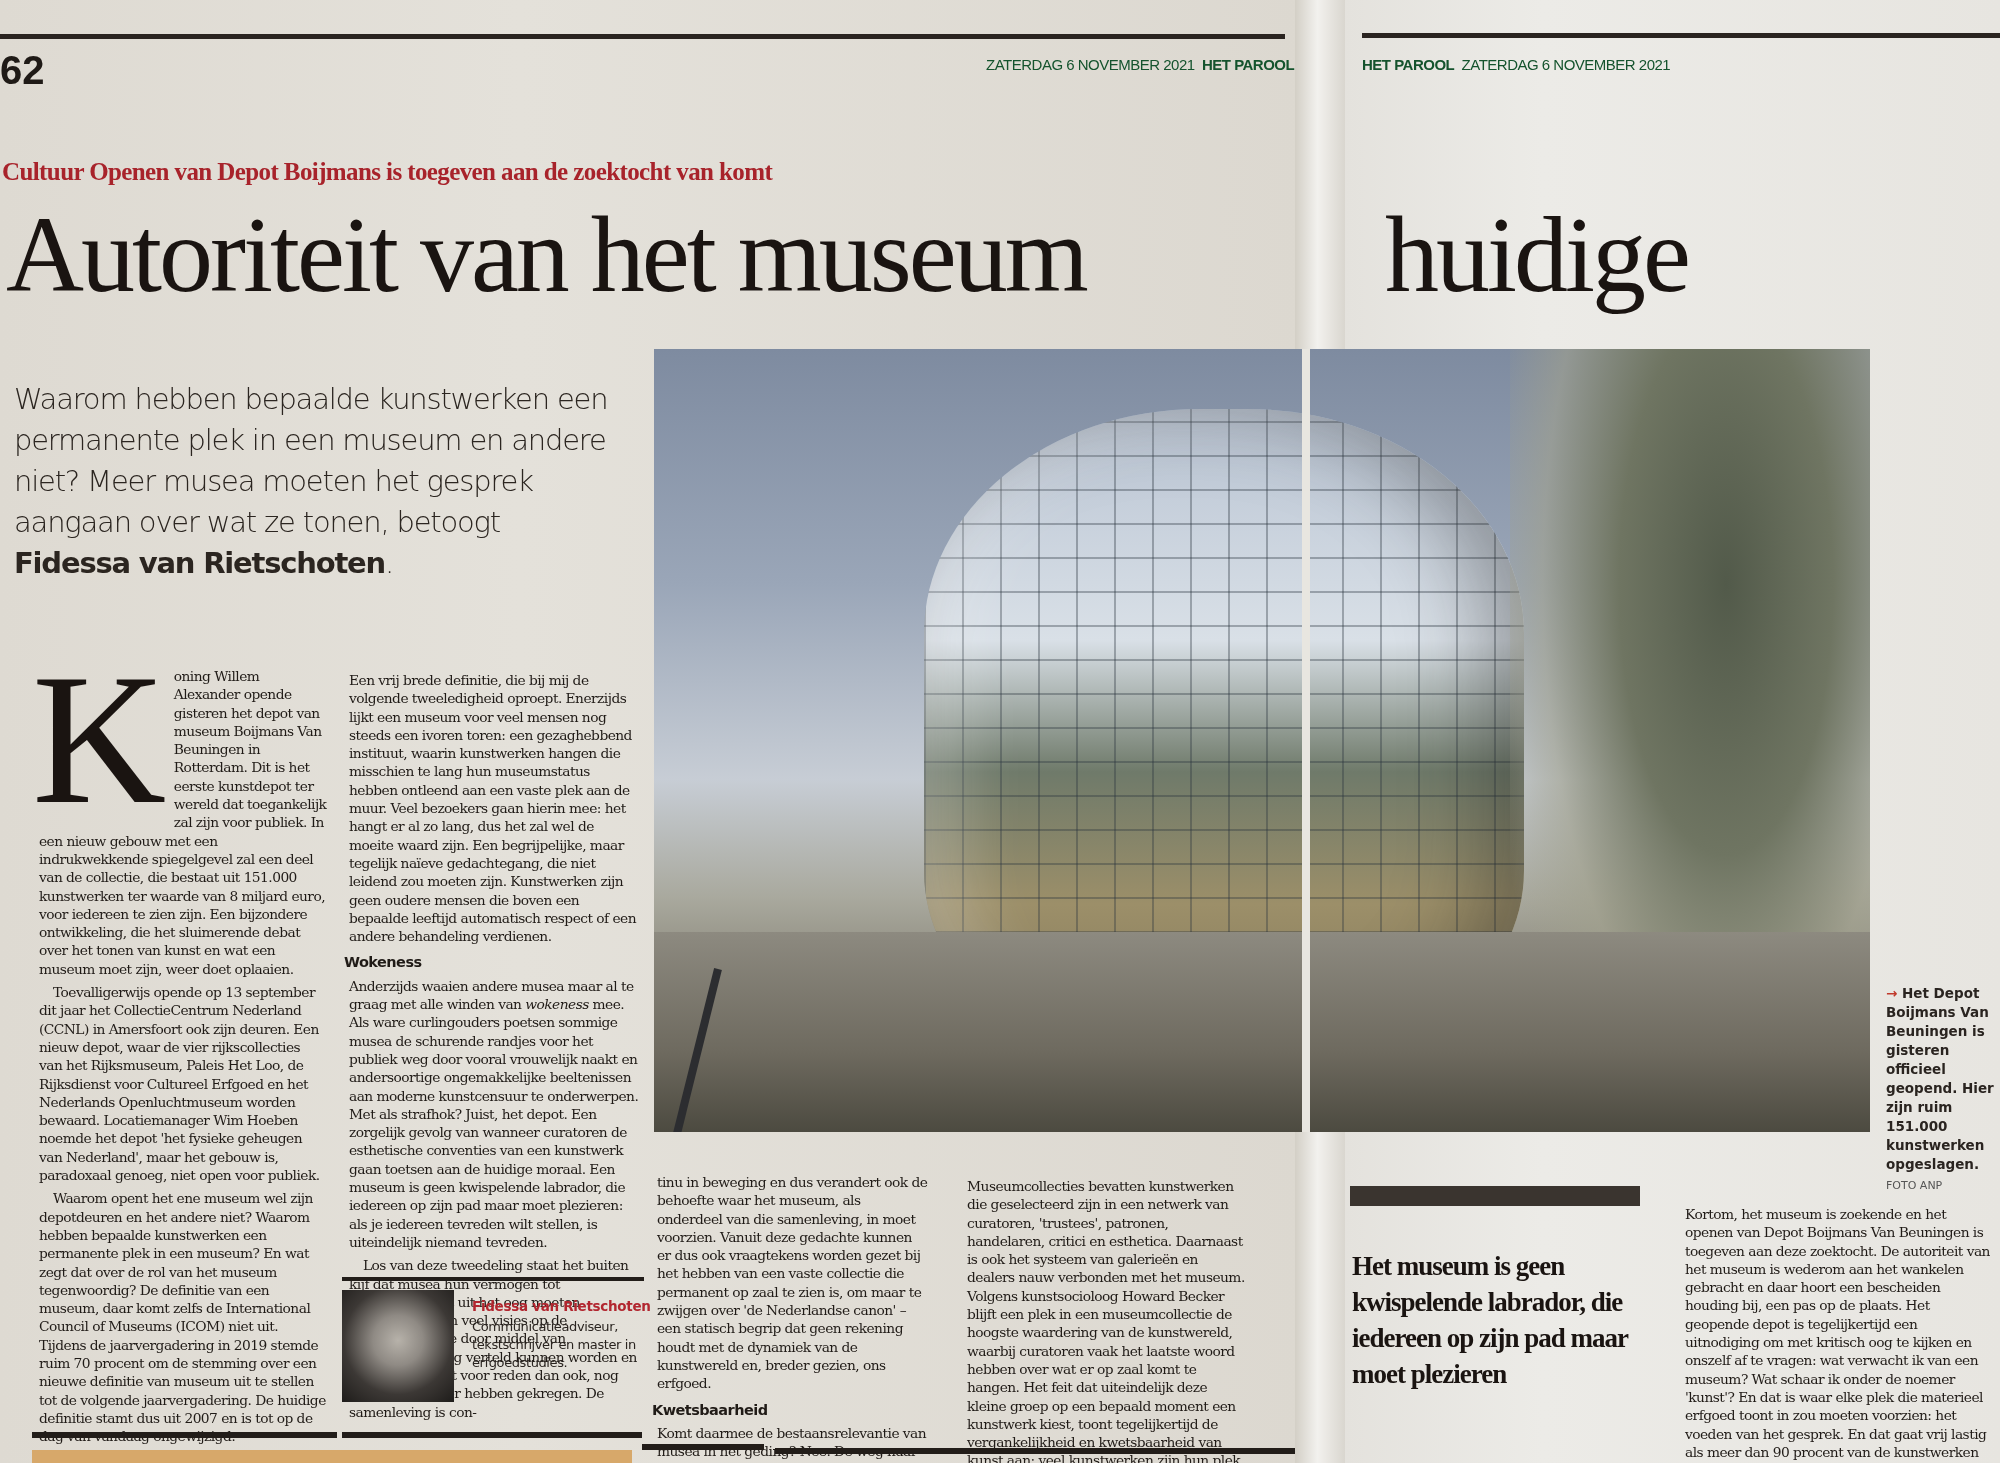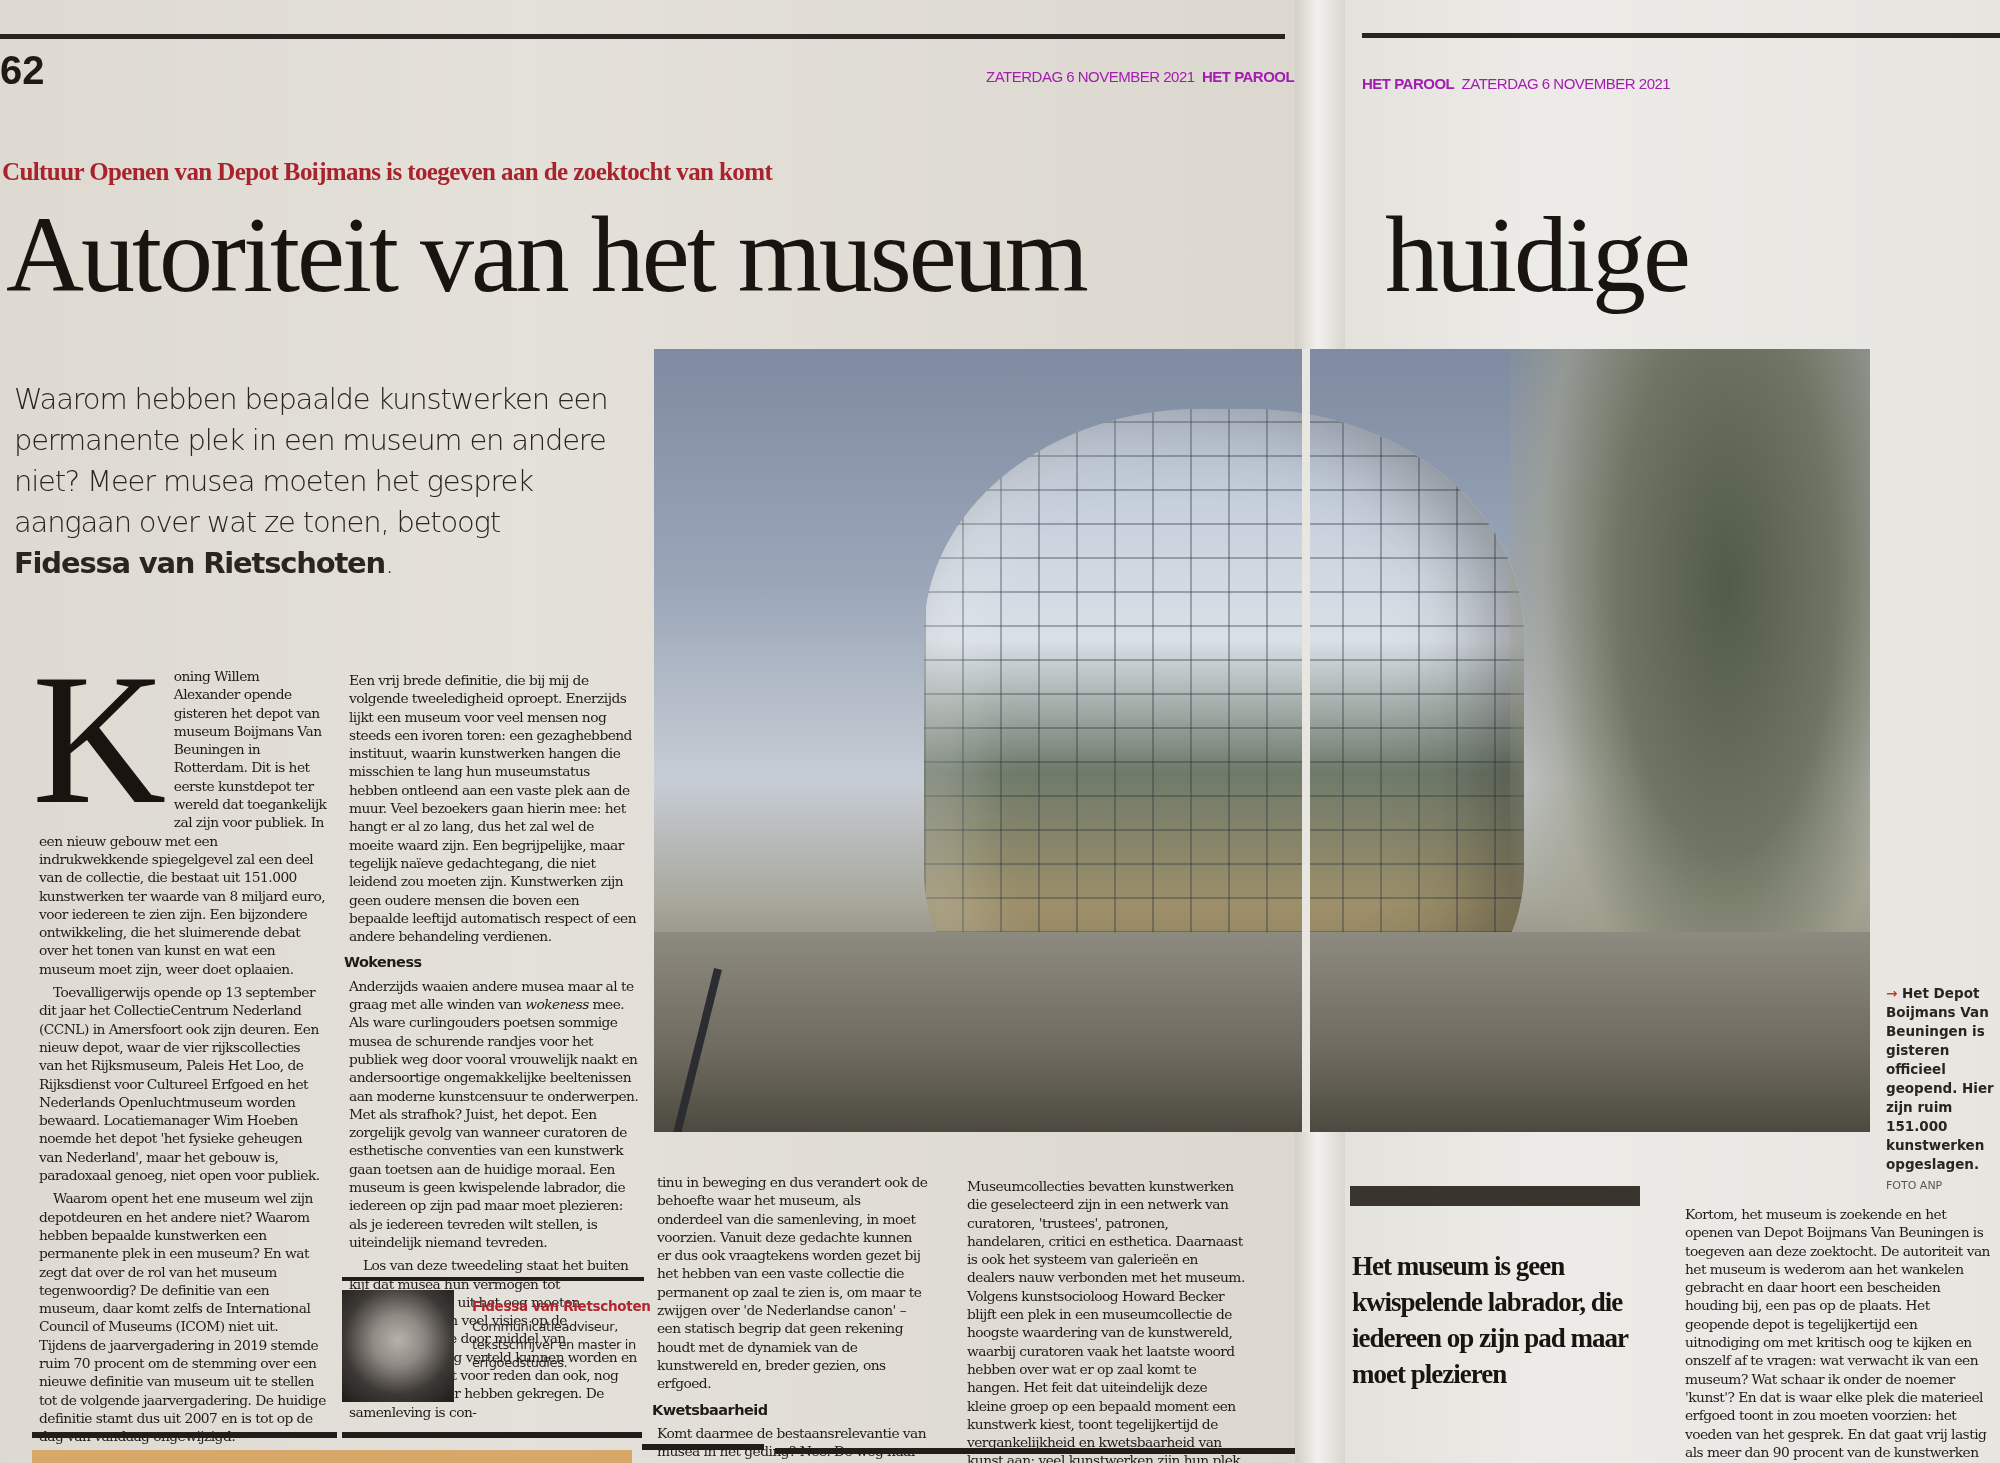--- a/index.html
+++ b/index.html
@@ -21,22 +21,22 @@
     position: absolute; left: 1345px; top: 0; width: 655px; height: 1463px;
     background: linear-gradient(90deg, #e4e2dd 0%, #ecebe7 30%, #e7e5e0 100%);
   }
   .top-rule { position: absolute; height: 5px; background: #2a2420; }
   .folio {
     position: absolute; left: 0; top: 48px; display: flex; align-items: baseline; gap: 22px;
   }
   .folio .num { font-family: "Liberation Sans", sans-serif; font-weight: 700; font-size: 40px; }
   .folio .section { font-family: "Liberation Serif", serif; font-style: italic; font-size: 42px; letter-spacing: -1px; }
   .dateline {
-    position: absolute; top: 68px; font-family: "Liberation Sans", sans-serif;
-    font-size: 15px; letter-spacing: -0.5px; color: #a21caf; white-space: nowrap;
+    position: absolute; top: 56px; font-family: "Liberation Sans", sans-serif;
+    font-size: 15px; letter-spacing: -0.5px; color: #14532d; white-space: nowrap;
   }
   .dateline b { font-weight: 700; }
   .kicker {
     position: absolute; left: 2px; top: 158px;
     font-family: "Liberation Serif", serif; font-weight: 700; font-size: 25px;
     color: #a8232b; letter-spacing: -0.6px; white-space: nowrap;
   }
   .headline {
     position: absolute; top: 200px; font-family: "Liberation Serif", serif;
     font-size: 108px; line-height: 110px; color: #1a1411; letter-spacing: -3px; white-space: nowrap;
@@ -126,21 +126,21 @@
 <div class="top-rule" style="left:1362px;top:33px;width:638px;"></div>
 
 <div class="folio">
   <span class="num">62</span>
 </div>
 
 <div class="dateline" style="left:986px;">
   <span>ZATERDAG 6 NOVEMBER 2021</span>&nbsp;
   <b>HET PAROOL</b>
 </div>
-<div class="dateline" style="left:1362px;margin-top:7px;">
+<div class="dateline" style="left:1362px;">
   <b>HET PAROOL</b>&nbsp;
   <span>ZATERDAG 6 NOVEMBER 2021</span>
 </div>
 
 <div class="kicker">Cultuur Openen van Depot Boijmans is toegeven aan de zoektocht van komt</div>
 
 <div class="headline" style="left:6px;">Autoriteit van het museum</div>
 <div class="headline" style="left:1385px;">huidige</div>
 
 <div class="intro">

